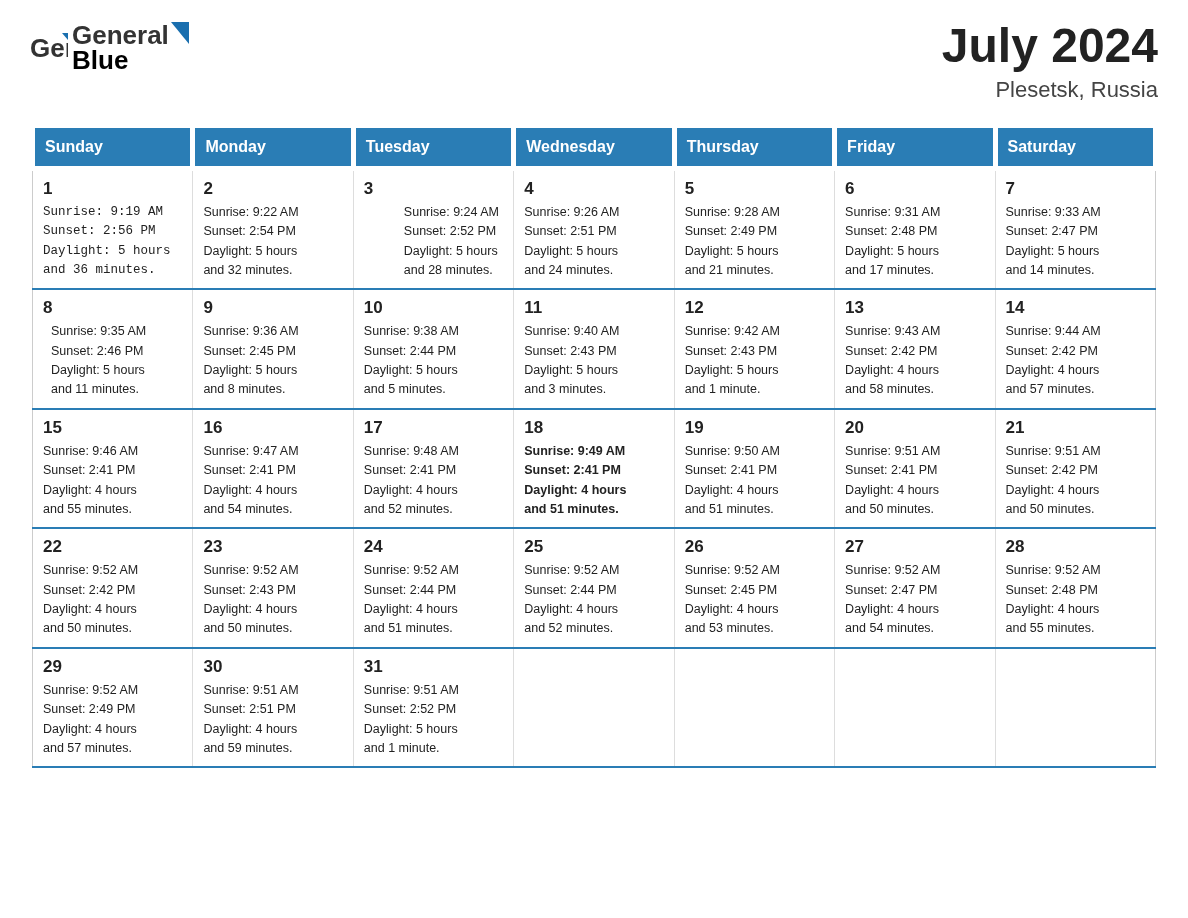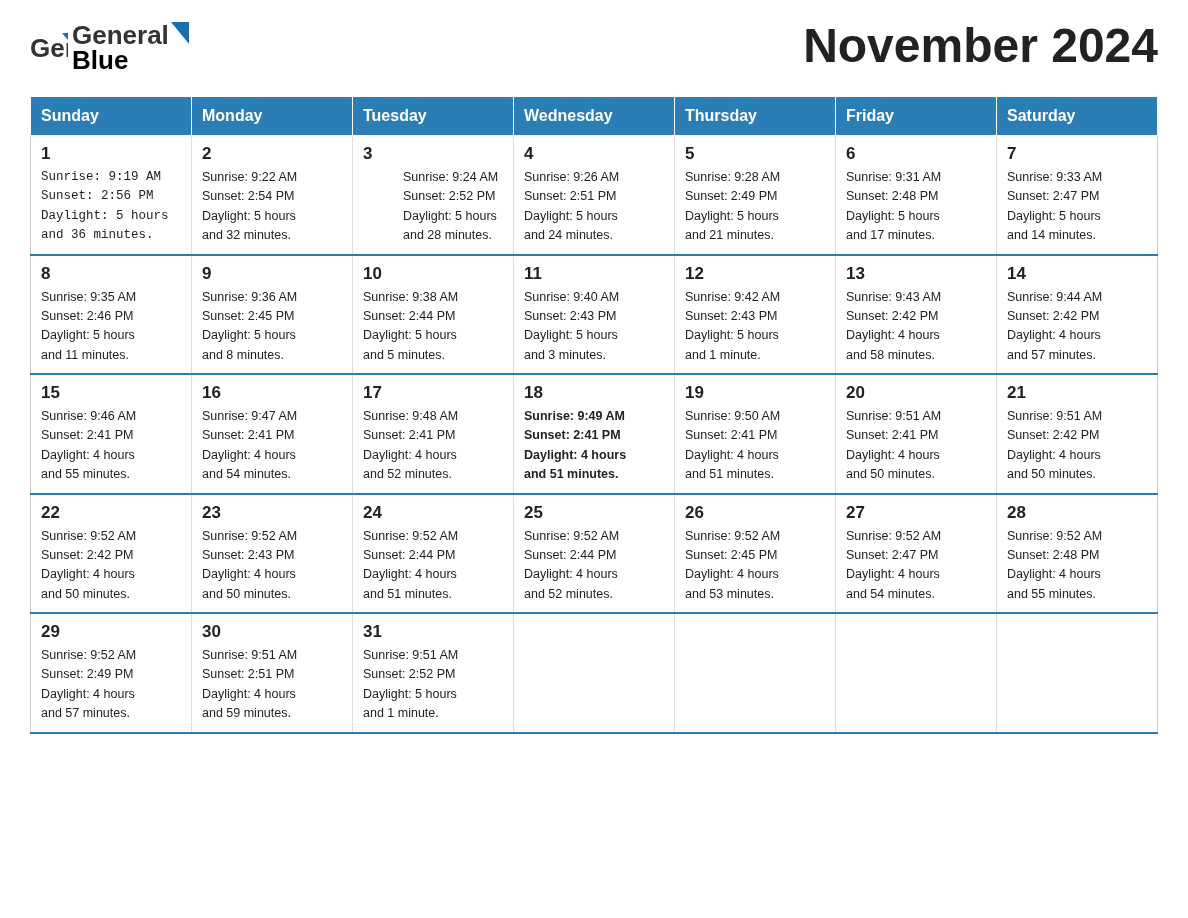--- a/index.html
+++ b/index.html
@@ -49,21 +49,21 @@
     }
     thead tr {
       background-color: #2a7db5;
     }
     thead th {
       color: #fff;
       font-size: 16px;
       font-weight: bold;
       padding: 10px 10px;
       text-align: left;
-      border: 1px solid #ffffff;
+      border: 5px solid #ffffff;
     }
     tbody tr {
       border-bottom: 2px solid #2a7db5;
     }
     tbody td {
       vertical-align: top;
       padding: 8px 10px;
       font-size: 13px;
       color: #222;
       border-left: 1px solid #ddd;
@@ -105,21 +105,22 @@
       <div style="display:flex;align-items:center;">
         <span style="font-size:26px;font-weight:bold;color:#333;">General</span>
         <svg width="18" height="22" viewBox="0 0 18 22" style="margin-left:2px;margin-top:-6px;">
           <polygon points="0,0 18,0 18,22" fill="#1a6faf"></polygon>
         </svg>
       </div>
       <span style="font-size:26px;font-weight:bold;color:#000000;margin-top:-6px;">Blue</span>
     </div>
   </div>
   <div class="title-block">
-    <div class="month-title">November 2024</div>
+    <div class="month-title">July 2024</div>
+    <div class="location">Plesetsk, Russia</div>
   </div>
 </div>
 
 <table>
   <thead>
     <tr>
     <th>Sunday</th>
         <th>Monday</th>
         <th>Tuesday</th>
         <th>Wednesday</th>
@@ -176,21 +177,21 @@
           <span class="day-num">7</span>
           <div class="day-info" style="white-space: pre-line;">Sunrise: 9:33 AM
 Sunset: 2:47 PM
 Daylight: 5 hours
 and 14 minutes.</div>
         </td>
       </tr>
       <tr>
         <td>
           <span class="day-num">8</span>
-          <div class="day-info" style="white-space: pre-line;">Sunrise: 9:35 AM
+          <div class="day-info" style="white-space: pre-line; margin-left: 8px;">Sunrise: 9:35 AM
 Sunset: 2:46 PM
 Daylight: 5 hours
 and 11 minutes.</div>
         </td>
         <td>
           <span class="day-num">9</span>
           <div class="day-info" style="white-space: pre-line;">Sunrise: 9:36 AM
 Sunset: 2:45 PM
 Daylight: 5 hours
 and 8 minutes.</div>

